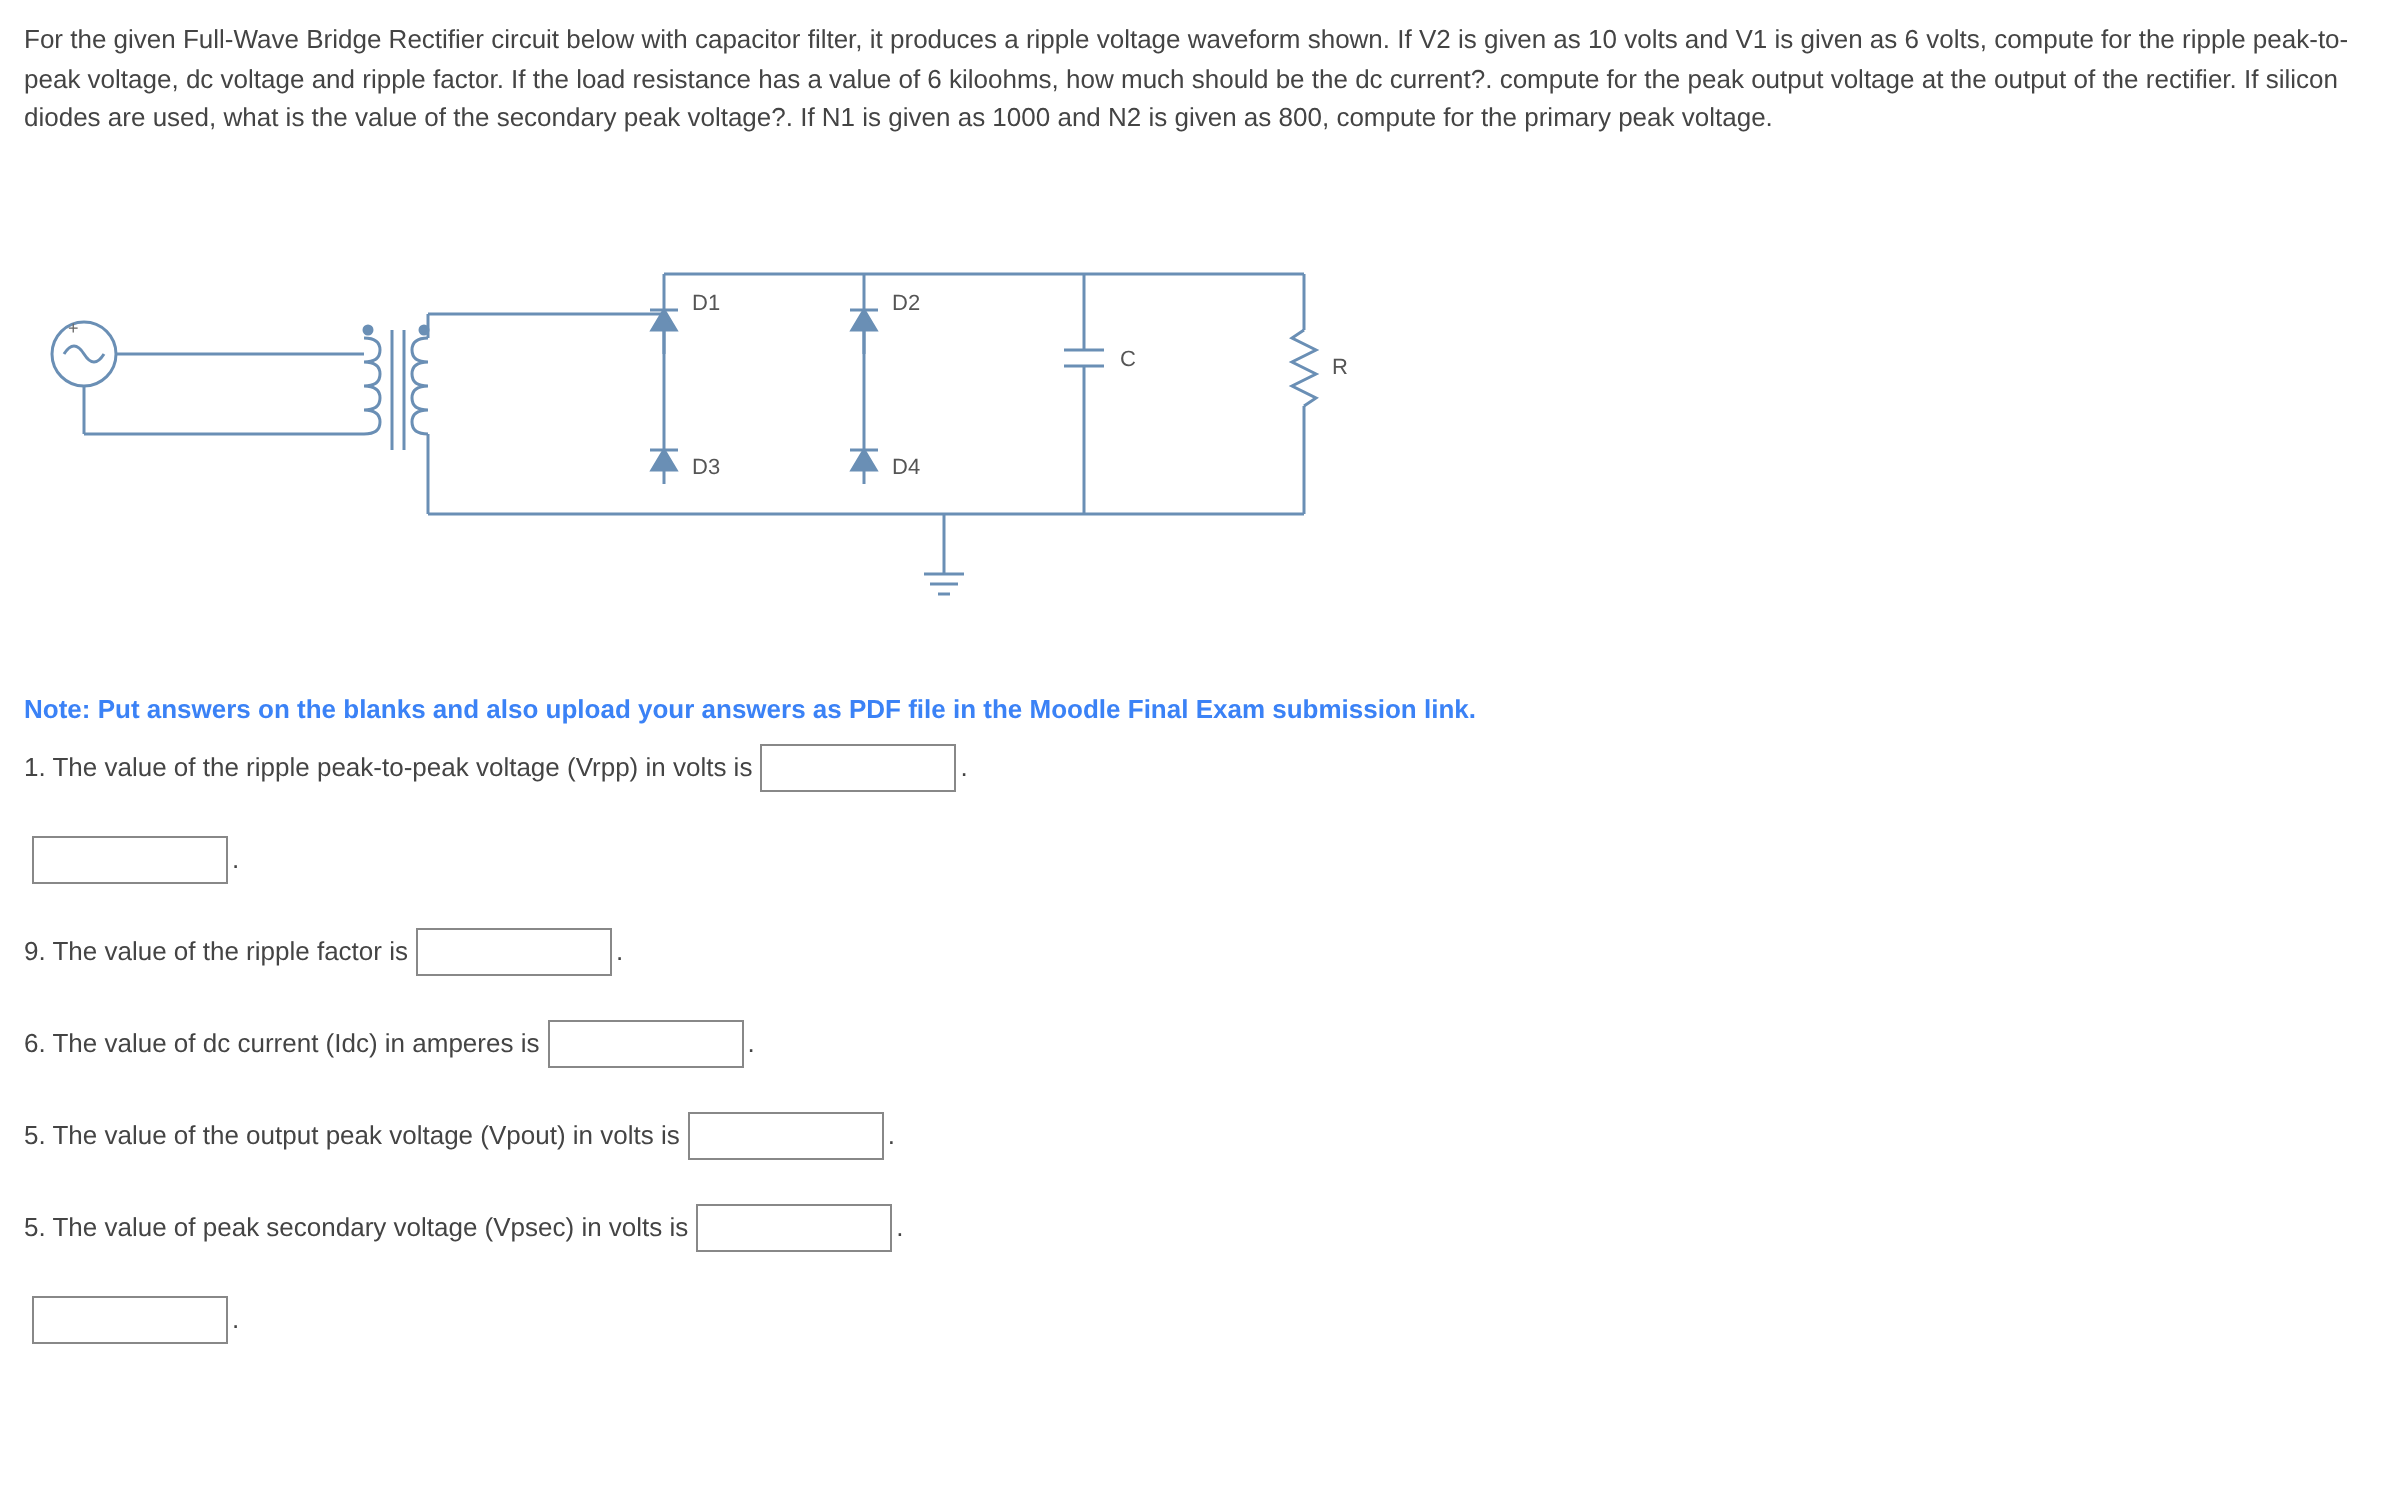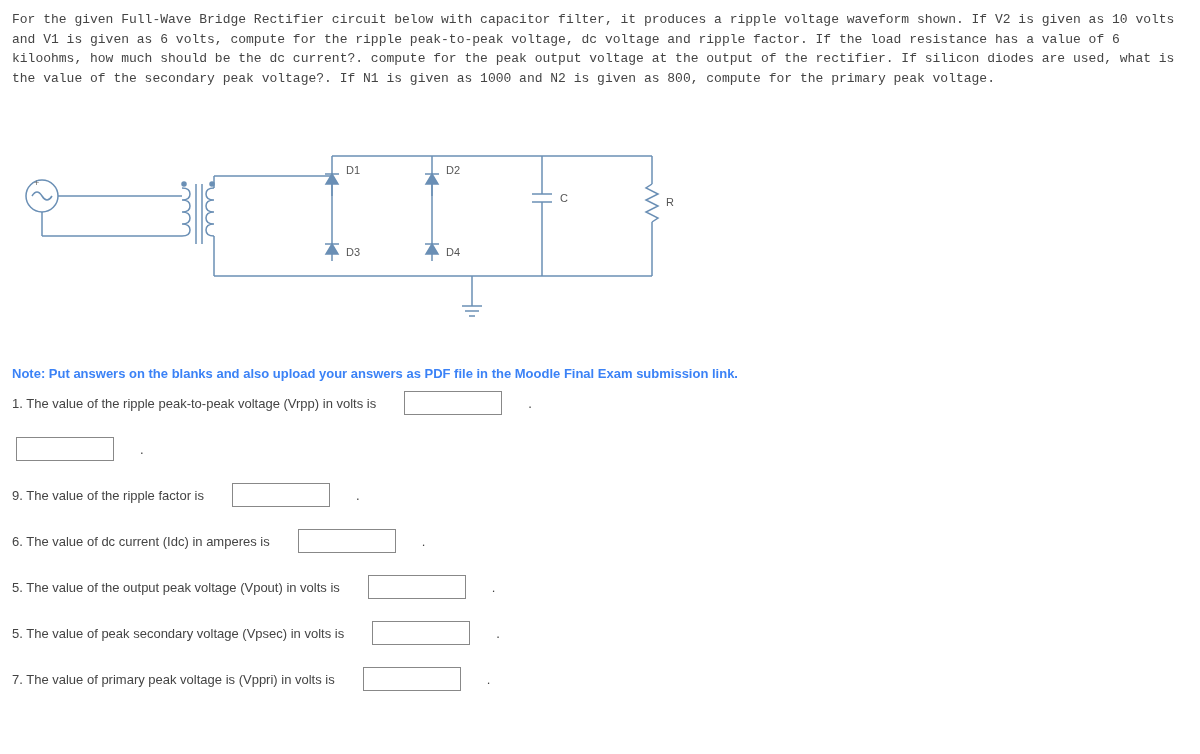--- a/index.html
+++ b/index.html
@@ -8,21 +8,20 @@
     color: #333;
     margin: 0;
     padding: 10px 12px;
     background: #fff;
     width: 1176px;
   }
   .problem-text {
     color: #444;
     line-height: 1.5;
     margin-bottom: 28px;
-    font-family: Liberation Mono, monospace;
   }
   .diagram-row {
     display: flex;
     gap: 40px;
     margin-bottom: 30px;
     align-items: flex-start;
   }
   .circuit-box {
     width: 680px;
     height: 220px;
@@ -37,21 +36,20 @@
     font-weight: bold;
     color: #3b82f6;
     margin-bottom: 10px;
   }
   .question-row {
     margin: 10px 0 22px 0;
     color: #444;
     display: flex;
     align-items: center;
     flex-wrap: wrap;
-    gap: 24px;
   }
   .answer-input {
     border: 1px solid #888;
     height: 20px;
     width: 90px;
     margin-left: 4px;
     padding: 1px 3px;
     font-size: 12px;
   }
   .after-input {
@@ -190,16 +188,15 @@
   <span class="after-input">.</span>
 </div>
 
 <div class="question-row">
   <span>5. The value of peak secondary voltage (Vpsec) in volts is</span>
   <input class="answer-input" type="text" style="">
   <span class="after-input">.</span>
 </div>
 
 <div class="question-row">
-  <span>7. The value of primary peak voltage is (Vppri) in volts is</span>
   <input class="answer-input" type="text" style="">
   <span class="after-input">.</span>
 </div>
 
 </body></html>

